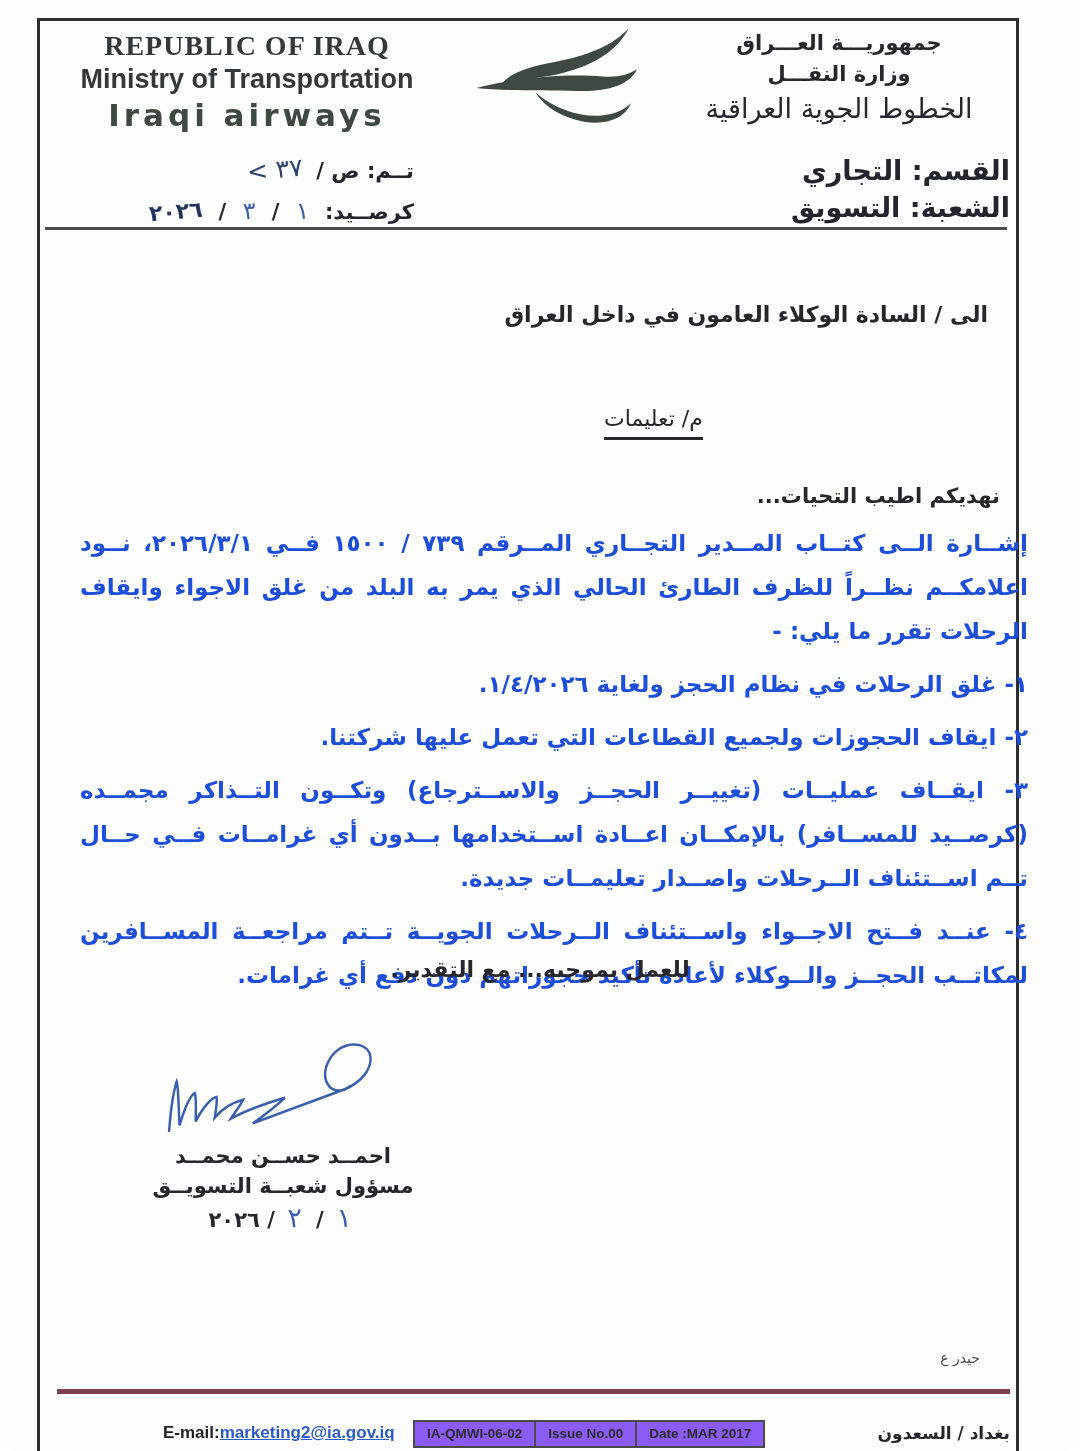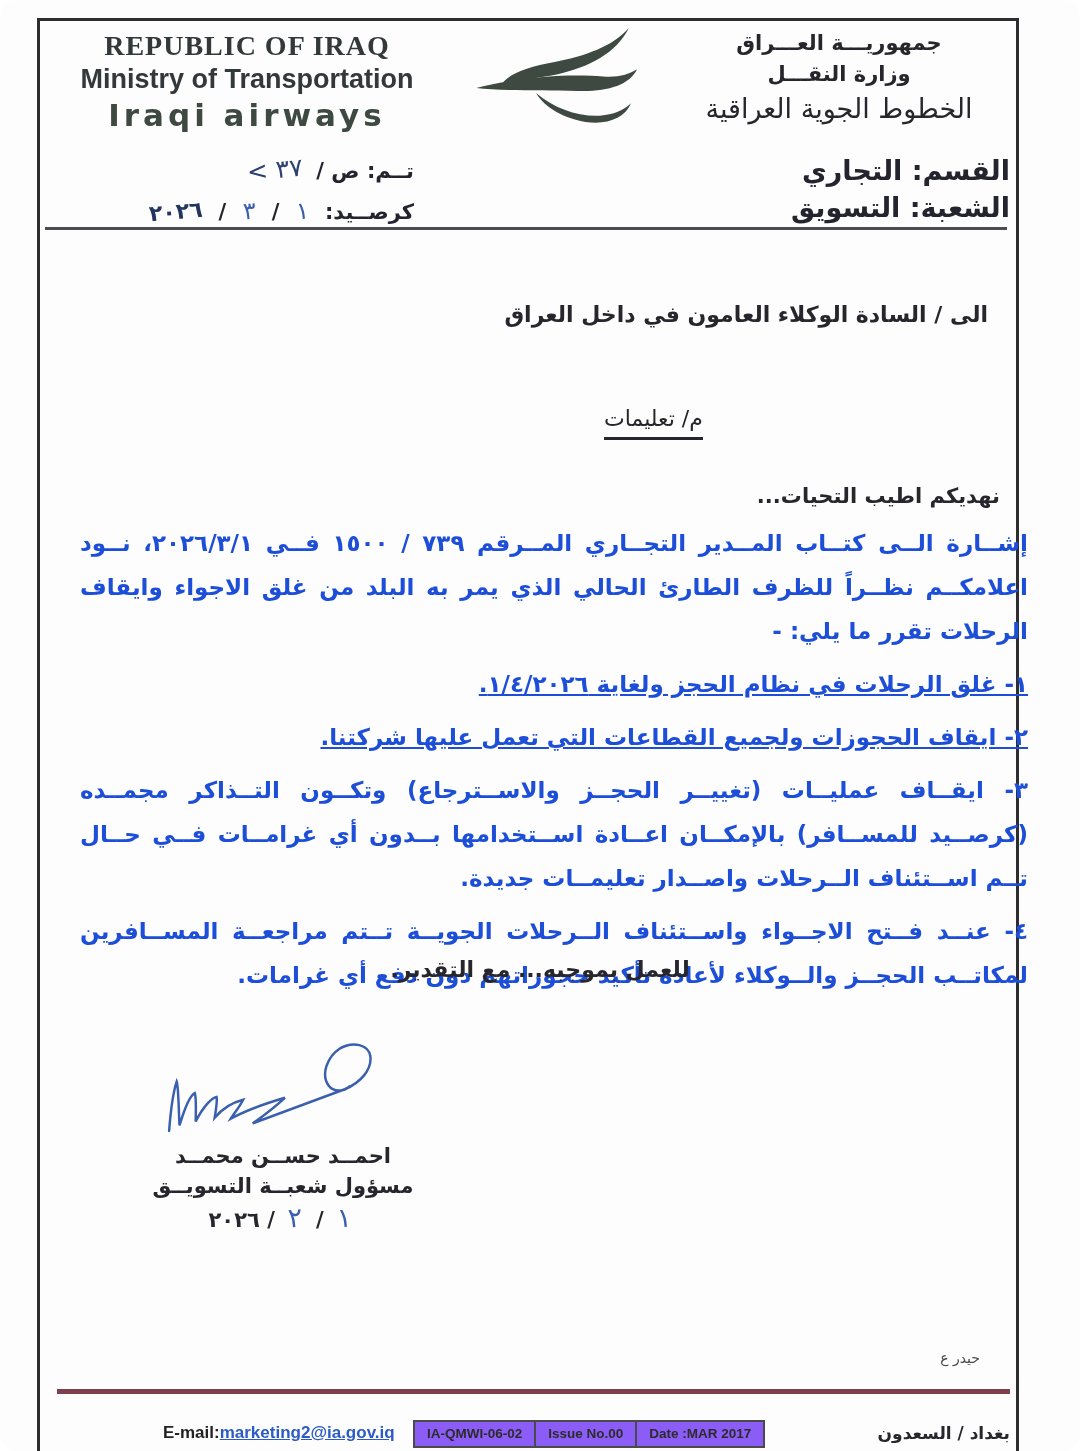--- a/index.html
+++ b/index.html
@@ -35,21 +35,21 @@
   .sep-line{ position:absolute; left:45px; top:227px; width:962px; height:3px; background:#4b4b50;}
   
   .addressee{ position:absolute; right:92px; top:302px; direction:rtl; font-weight:700; font-size:22px;}
   .subject{ position:absolute; left:604px; top:406px; direction:rtl; font-weight:400; font-size:22px;
      border-bottom:3px solid #26262c; padding-bottom:6px;}
   .greeting{ position:absolute; right:80px; top:484px; direction:rtl; font-weight:700; font-size:21px;}
   .body-block{ position:absolute; left:60px; top:521px; width:948px; direction:rtl;
      font-weight:700; font-size:23px; line-height:44px; color:#1d4ed8;margin-left:20px;}
   .body-block p{ margin:0 0 9px;}
   .p-just{ text-align:justify; }
-  .p-right{ text-align:right;text-decoration:underline; }
+  .p-right{ text-align:right; }
   .closing{ position:absolute; left:0; top:957px; width:1080px; text-align:center; direction:rtl;
      font-weight:700; font-size:22px;}
   
   .sig-block{ position:absolute; left:128px; top:1038px; width:310px; text-align:center; direction:rtl;}
   .sig-svg{ display:block; margin:0 auto;}
   .sig-name{ font-weight:700; font-size:21px; margin-top:-6px;}
   .sig-title{ font-weight:700; font-size:21px; margin-top:6px;}
   .sig-date{ margin-top:4px; direction:rtl; font-weight:700; font-size:21px;}
   .sig-date .hand-blue{ font-size:27px; margin:0 6px;}
   

